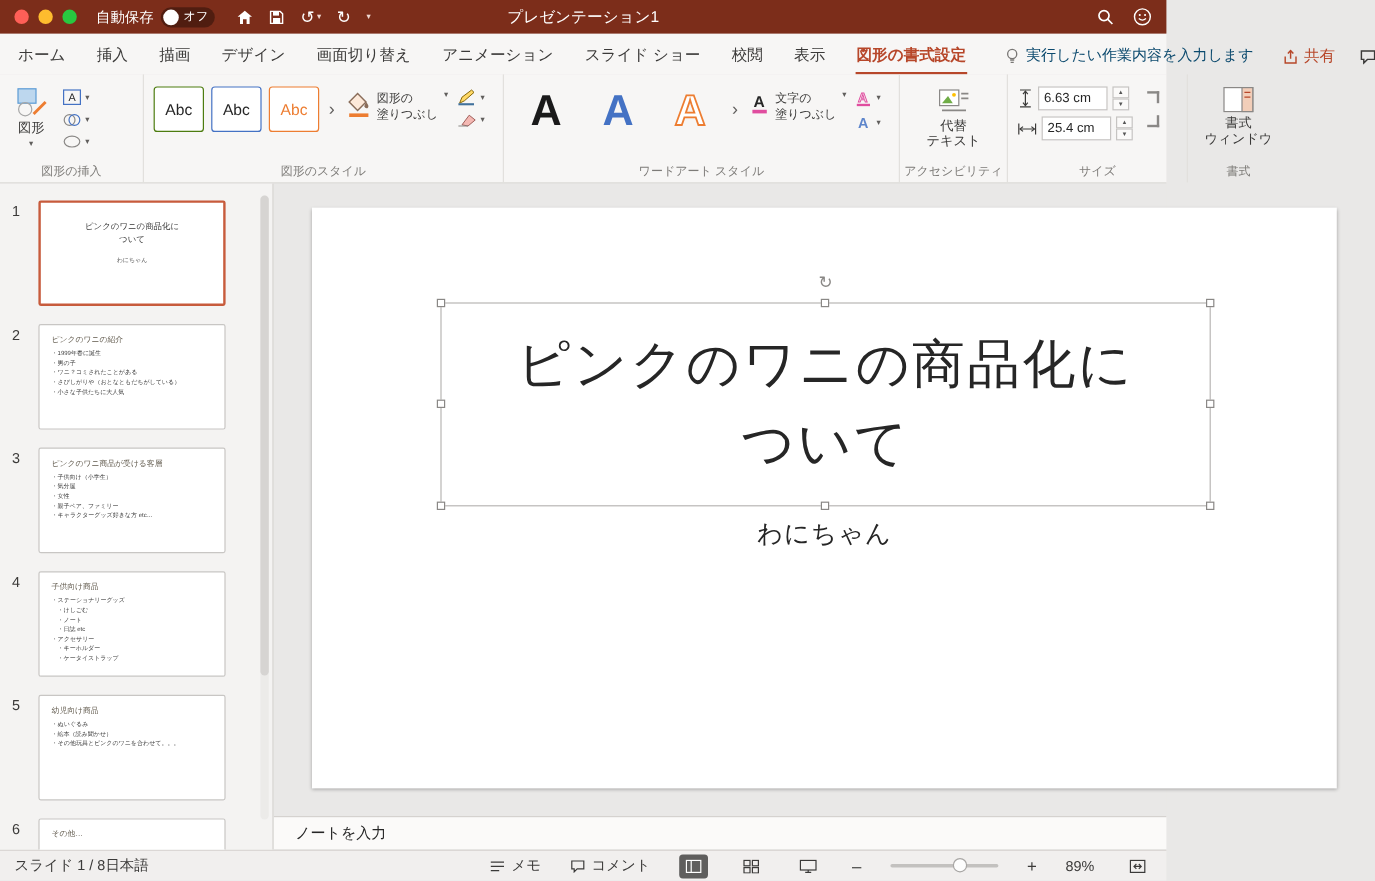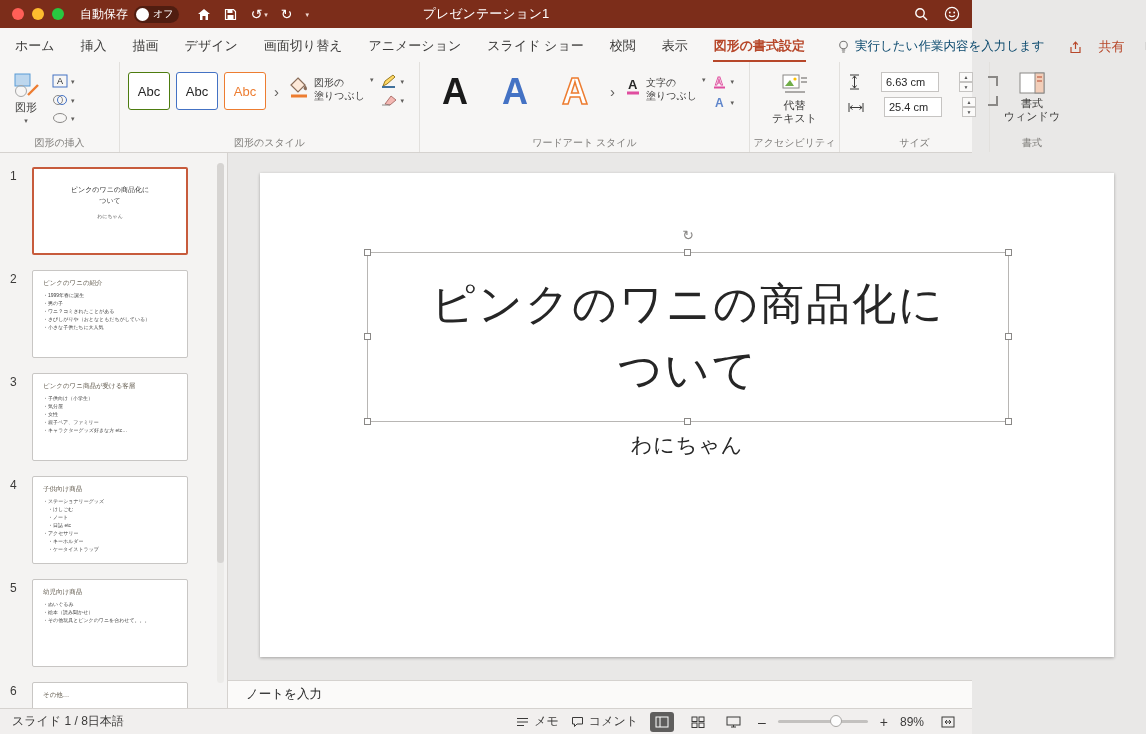--- a/index.html
+++ b/index.html
@@ -20,21 +20,21 @@
   .tb-chev { font-size:7px; color:#f0d9d2; }
   .tb-title { position:absolute; left:50%; transform:translateX(-50%); font-size:13px; white-space:nowrap; }
   .tb-right { margin-left:auto; display:flex; gap:16px; align-items:center; }
 
   
   .tabrow { height:34px; background:#f7f6f5; display:flex; align-items:flex-end; padding:0 14px; gap:24px; font-size:13px; color:#3b3a39; flex:0 0 auto; }
   .tab { padding:7px 1px 7px; white-space:nowrap; }
   .tab.active { color:#b7472a; font-weight:700; border-bottom:2px solid #b7472a; padding-bottom:5px; }
   .hint { display:flex; align-items:center; gap:6px; color:#0c4a6e; margin-left:8px; font-size:12.5px; padding-bottom:7px; white-space:nowrap; }
   .tabrow-right { margin-left:auto; display:flex; gap:20px; align-items:center; padding-bottom:6px; }
-  .trbtn { display:flex; align-items:center; gap:17px; color:#3b3a39; font-size:13px; white-space:nowrap; }
+  .trbtn { display:flex; align-items:center; gap:5px; color:#3b3a39; font-size:13px; white-space:nowrap; }
   .trbtn.share { color:#b7472a; }
 
   
   .ribbon { height:91px; background:#f7f6f5; border-bottom:1px solid #d5d2cf; display:flex; flex:0 0 auto; }
   .group { position:relative; border-right:1px solid #e2e0dd; padding:10px 8px 16px; display:flex; align-items:flex-start; gap:8px; flex:0 0 auto; }
   .group-label { position:absolute; bottom:2px; left:0; right:0; text-align:center; font-size:10px; color:#7d7b78; white-space:nowrap; }
   .bigbtn { display:flex; flex-direction:column; align-items:center; gap:3px; font-size:11px; color:#3b3a39; padding:0 4px; text-align:center; }
   .bigbtn .lbl { white-space:pre-line; line-height:1.2; }
   .chev { font-size:7px; color:#605e5c; line-height:1; }
   .mini-col { display:flex; flex-direction:column; gap:6px; padding-top:2px; }
@@ -44,21 +44,21 @@
   .tile.blue { border-color:#4472c4; }
   .tile.orange { border-color:#ed7d31; color:#ed7d31; }
   .expander { font-size:15px; color:#605e5c; padding:0 2px; }
   .wa { width:54px; text-align:center; font-size:36px; font-weight:700; line-height:1.1; }
   .wa.black{ color:#1a1a1a; }
   .wa.blue{ color:#4472c4; }
   .wa.orange{ color:#fff; -webkit-text-stroke:1.5px #ed7d31; }
   .fill-btn { display:flex; align-items:flex-start; gap:5px; font-size:10px; color:#3b3a39; padding-top:4px;justify-content:space-between; }
   .fill-btn .lbl { white-space:pre-line; line-height:1.3; }
   .spin-col { display:flex; flex-direction:column; gap:5px; }
-  .spin-row { display:flex; align-items:center; gap:20px; }
+  .spin-row { display:flex; align-items:center; gap:4px; }
   .spin-input { width:58px; height:20px; border:1px solid #c6c4c2; background:#fff; font-size:11px; padding:0 4px; font-family:inherit; color:#262626; }
   .stepper { display:flex; flex-direction:column; }
   .step { width:14px; height:10px; border:1px solid #c6c4c2; background:#fbfaf9; font-size:5px; line-height:8px; text-align:center; color:#555; }
   .corner-col { display:flex; flex-direction:column; gap:10px; padding:4px 0 0 4px; }
   .corner-tr { width:10px; height:10px; border-top:2px solid #8a8886; border-right:2px solid #8a8886; }
   .corner-br { width:10px; height:10px; border-bottom:2px solid #8a8886; border-right:2px solid #8a8886; }
 
   
   .main { flex:1; display:flex; min-height:0; }
   .panel { width:228px; background:#f4f3f2; border-right:1px solid #d5d2cf; padding-top:14px; position:relative; overflow:hidden; flex:0 0 auto; }
@@ -82,21 +82,21 @@
   .h-nw{left:-4px;top:-4px} .h-n{left:50%;margin-left:-4px;top:-4px} .h-ne{right:-4px;top:-4px}
   .h-w{left:-4px;top:50%;margin-top:-4px} .h-e{right:-4px;top:50%;margin-top:-4px}
   .h-sw{left:-4px;bottom:-4px} .h-s{left:50%;margin-left:-4px;bottom:-4px} .h-se{right:-4px;bottom:-4px}
   .rotate { position:absolute; left:50%; top:-26px; transform:translateX(-50%); color:#8a8886; font-size:14px; }
   .slide-subtitle { position:absolute; left:0; right:0; top:258px; text-align:center; font-size:21px; color:#262626; letter-spacing:1px; }
   .notesbar { height:28px; background:#fbfaf9; border-top:1px solid #d5d2cf; display:flex; align-items:center; padding-left:18px; font-size:12.5px; color:#262626; flex:0 0 auto; }
 
   
   .statusbar { height:26px; background:#f1efee; border-top:1px solid #d5d2cf; display:flex; align-items:center; padding:0 12px; font-size:12px; color:#3b3a39; flex:0 0 auto; }
   .sb-left { display:flex; }
-  .sb-right { margin-left:auto; display:flex; align-items:center; gap:12px;text-align:right; }
+  .sb-right { margin-left:auto; display:flex; align-items:center; gap:24px;text-align:right; }
   .sb-btn { display:flex; align-items:center; gap:5px; }
   .viewbtn { width:24px; height:20px; display:flex; align-items:center; justify-content:center; border-radius:3px; }
   .viewbtn.active { background:#5f5e5d; }
   .zoom-slider { width:90px; height:3px; background:#c3c1bf; border-radius:2px; position:relative; }
   .zoom-thumb { position:absolute; left:58%; top:-5px; width:12px; height:12px; background:#fdfdfd; border:1px solid #a8a6a4; border-radius:50%; }
   .zoom-sign { font-size:14px; color:#3b3a39; }
   svg { display:block; }
 </style>
 </head>
 <body>

